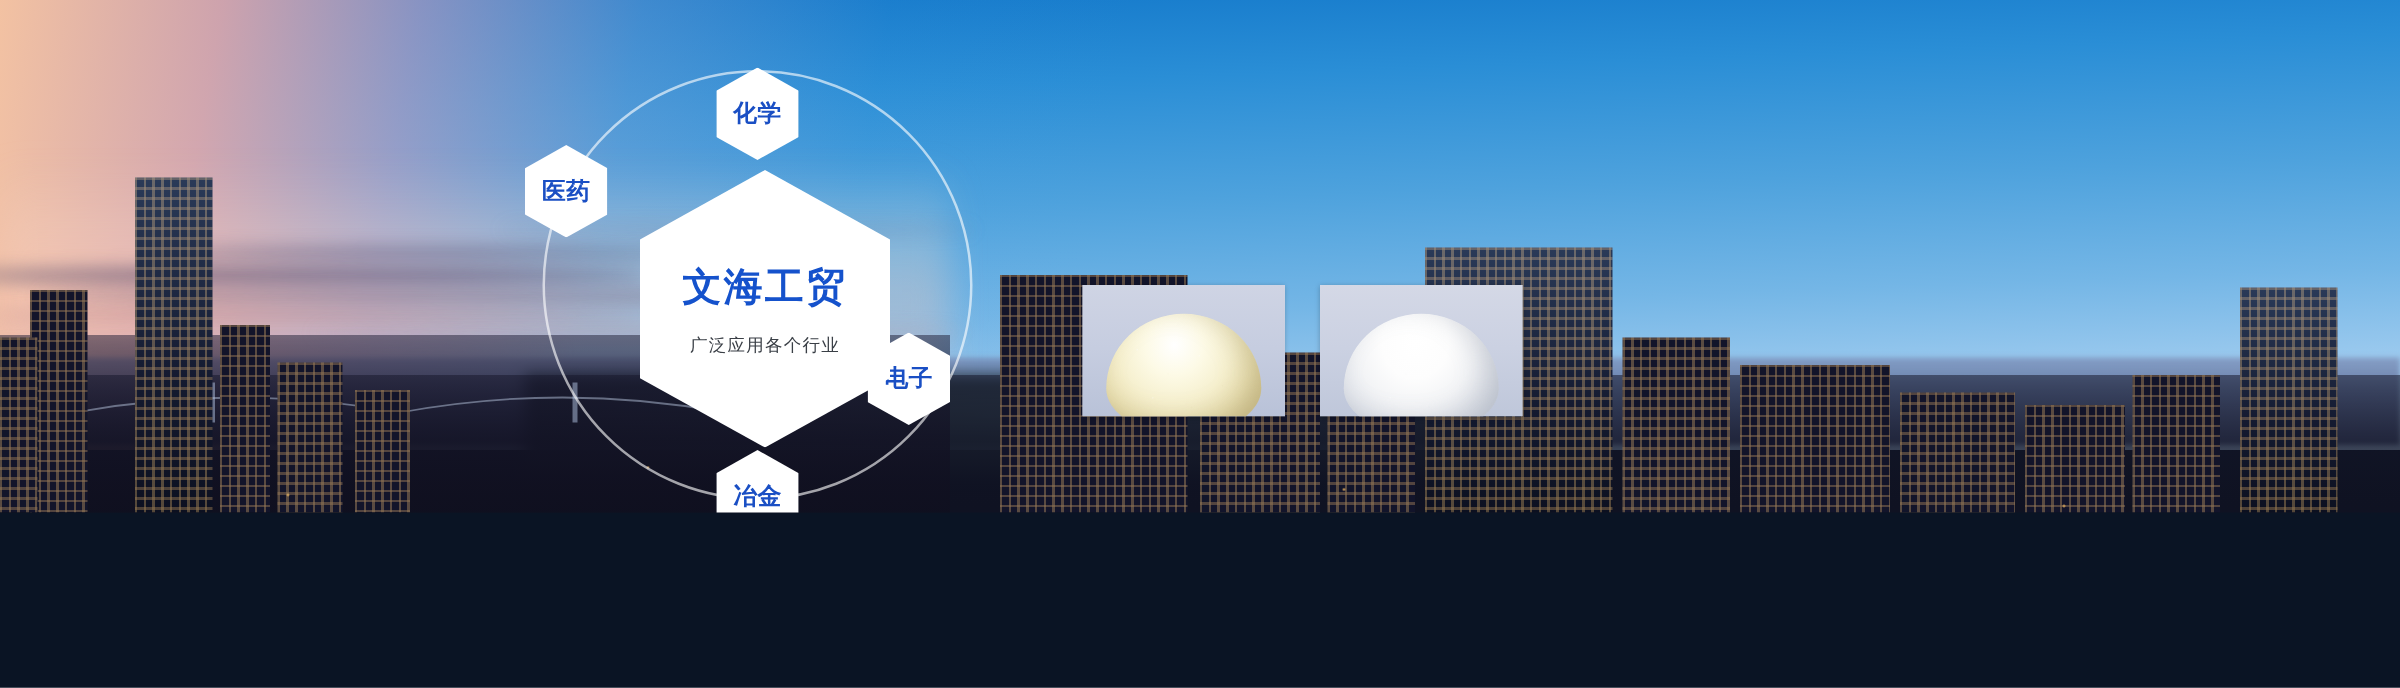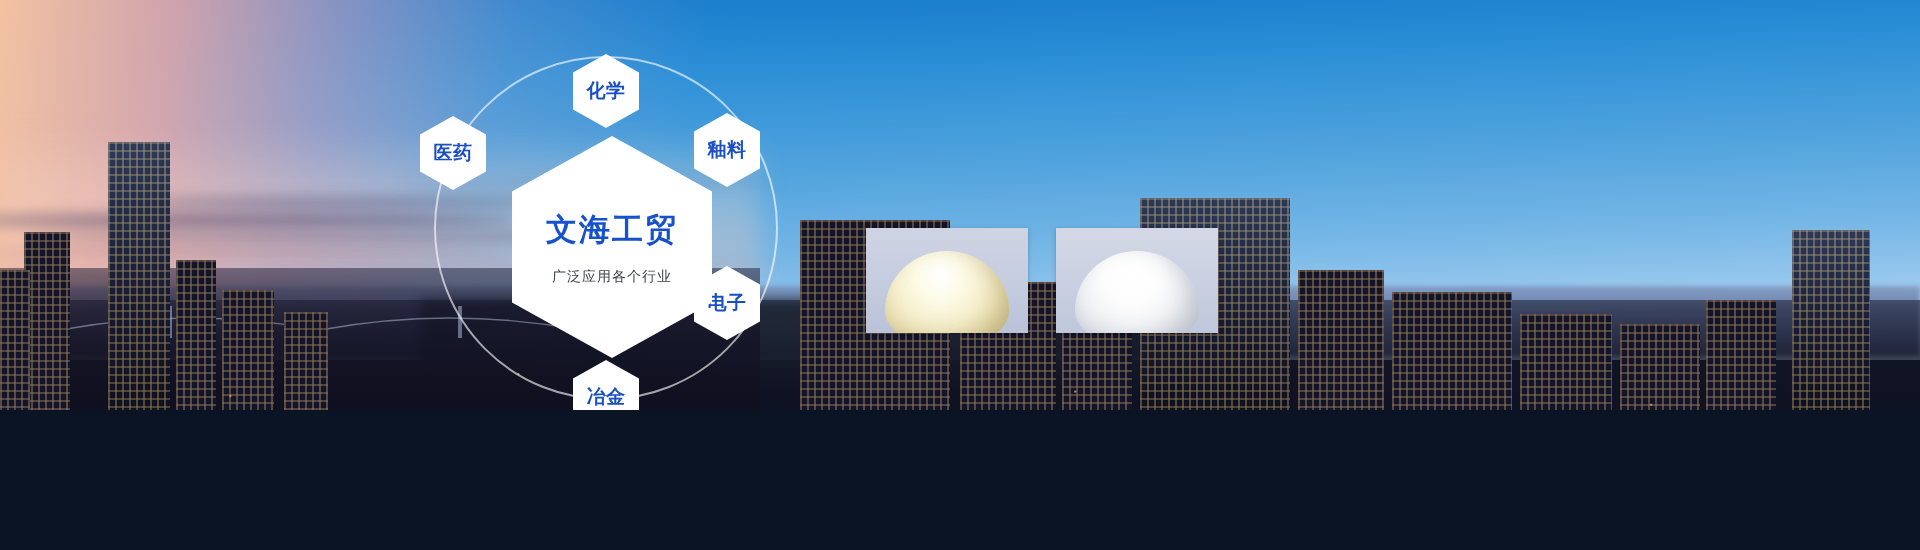--- a/index.html
+++ b/index.html
@@ -232,23 +232,20 @@
     <div class="bld" style="left:1706px; width:70px; height:110px;"></div>
     <div class="lights"></div>
   </div>
 
   <div class="hexgraphic">
     <div class="ring"></div>
 
     <div class="hex hex-sm h-chem">
       <span class="lbl">化学</span>
     </div>
-    <div class="hex hex-sm h-glaze">
-      <span class="lbl">釉料</span>
-    </div>
     <div class="hex hex-sm h-med">
       <span class="lbl">医药</span>
     </div>
     <div class="hex hex-sm h-metal">
       <span class="lbl">冶金</span>
     </div>
     <div class="hex hex-sm h-elec">
       <span class="lbl">电子</span>
     </div>
 

